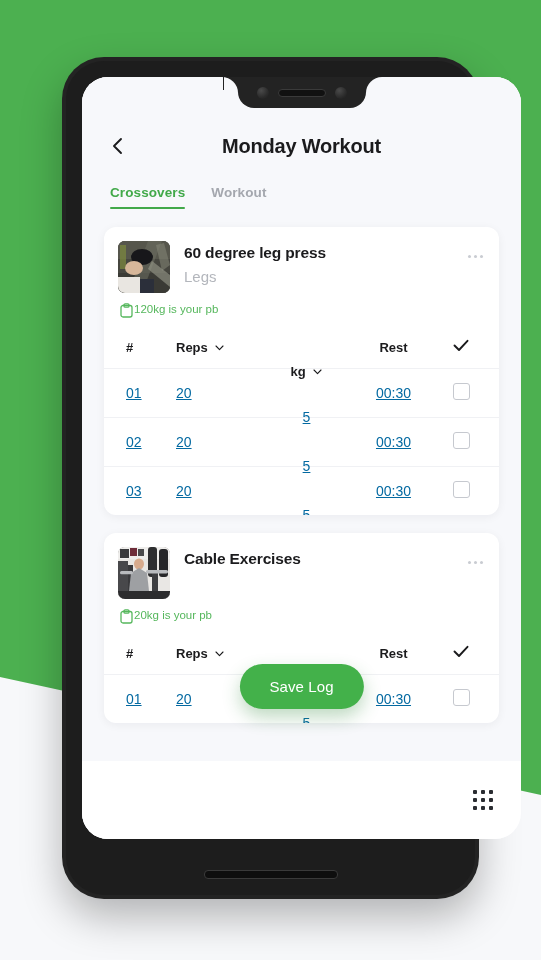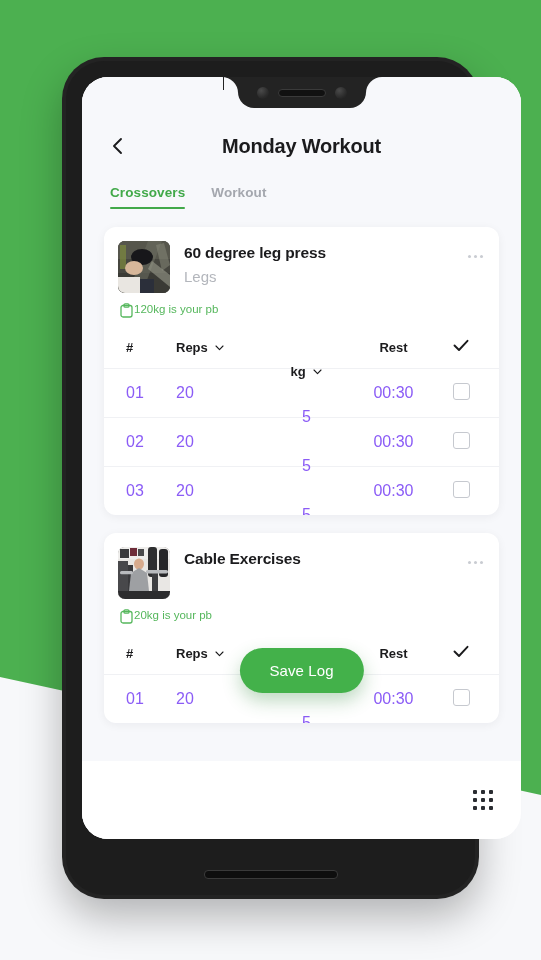--- a/index.html
+++ b/index.html
@@ -305,42 +305,43 @@
     font-size: 13px;
     font-weight: 600;
     color: #1b1b1d;
   }
   .th .chev {
     display: inline-block;
     margin-left: 4px;
     vertical-align: 1px;
   }
   .td {
-    font-size: 16px;
-    color: #8b5cf6;
+    font-size: 14px;
+    color: #0369a1;
     font-weight: 500;
+    text-decoration: underline;
   }
   .checkmark-head {
     display: inline-flex;
     align-items: center;
     justify-content: center;
   }
   .checkbox {
     width: 15px; height: 15px;
     border: 1.4px solid #c6c9cf;
     border-radius: 3px;
     display: inline-block;
     cursor: pointer;
   }
 
   .save-log {
     position: absolute;
     left: 50%;
     transform: translateX(-50%);
-    bottom: 68px;
+    bottom: 52px;
     background: #43b14a;
     color: #ffffff;
     font-size: 15px;
     font-weight: 500;
     padding: 14px 30px;
     border: none;
     border-radius: 28px;
     box-shadow: 0 8px 18px rgba(40,130,50,0.30);
     cursor: pointer;
     z-index: 20;

